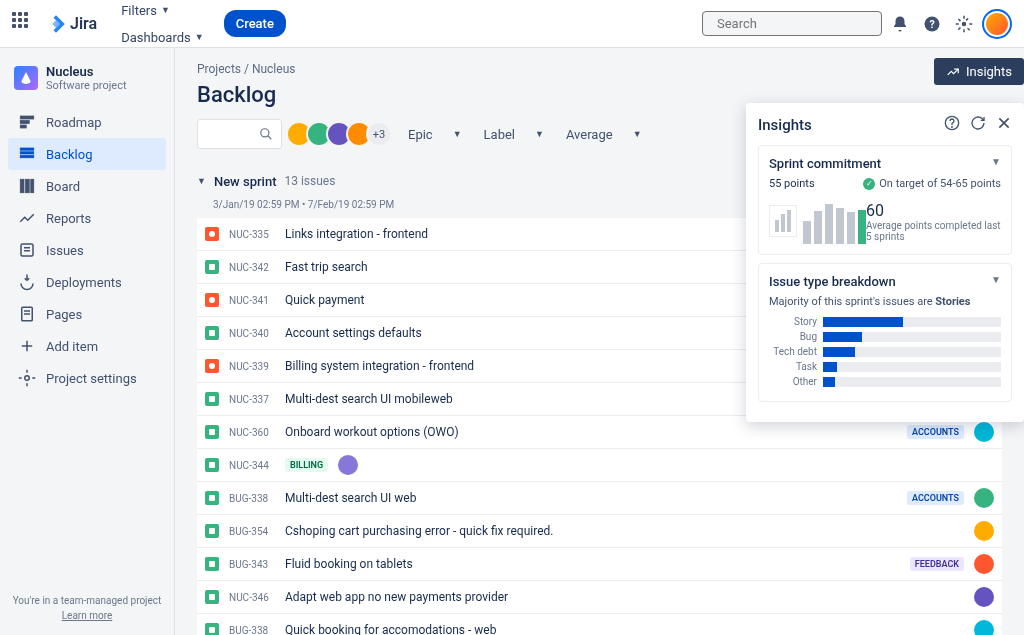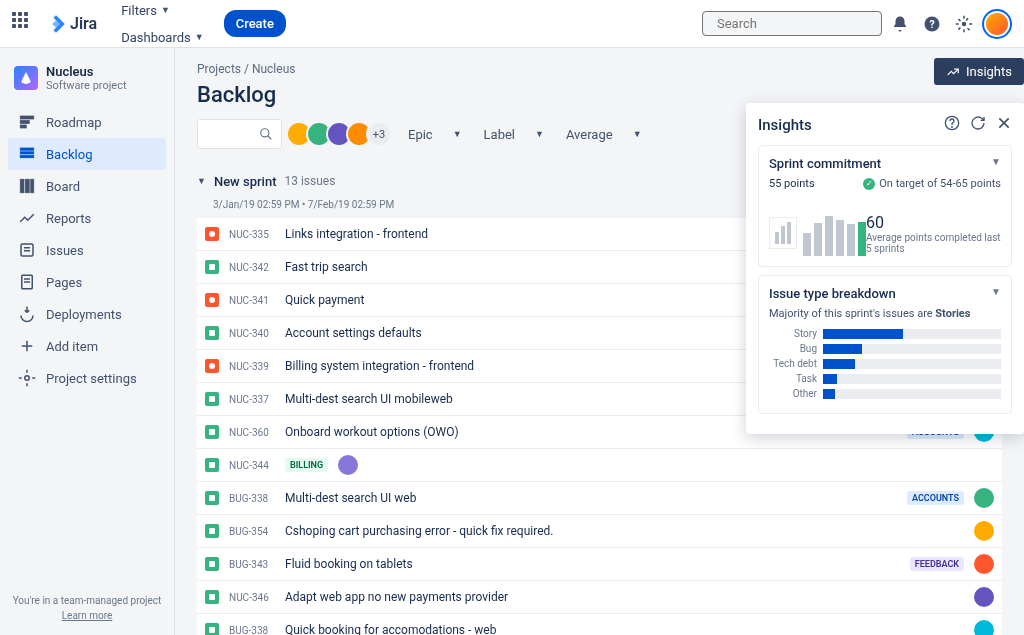--- a/index.html
+++ b/index.html
@@ -77,21 +77,21 @@
 
 
 .insights-panel { position: absolute; top: 55px; right: 0; width: 278px; background: #fff; border-radius: 4px; box-shadow: 0 4px 16px rgba(9,30,66,0.2); padding: 12px; z-index: 10; }
 .panel-head { display: flex; align-items: center; margin-bottom: 10px; }
 .panel-title { font-size: 15px; font-weight: 500; flex: 1; }
 .panel-icons { display: flex; gap: 10px; color: #42526e; }
 .panel-icons span { cursor: pointer; }
 .card { border: 1px solid #ebecf0; border-radius: 4px; padding: 10px; margin-bottom: 8px; }
 .card-head { display: flex; font-size: 13px; font-weight: 500; margin-bottom: 6px; }
 .card-head .chev2 { margin-left: auto; font-size: 10px; color: #6b778c; }
-.points-row { display: flex; align-items: center; font-size: 11px; margin-bottom: 20px; }
+.points-row { display: flex; align-items: center; font-size: 11px; margin-bottom: 8px; }
 .points { color: #172b4d; }
 .status-ok { margin-left: auto; display: flex; align-items: center; gap: 4px; color: #42526e; }
 .status-ok::before { content: "✓"; width: 12px; height: 12px; background: #36b37e; color: #fff; border-radius: 50%; font-size: 8px; display: flex; align-items: center; justify-content: center; }
 .bar-chart { display: flex; align-items: flex-end; gap: 3px; height: 46px; }
 .bar { width: 8px; background: #c1c7d0; }
 .bar.hl { background: #36b37e; }
 .chart-side { margin-left: 0; font-size: 10px; color: #6b778c; }
 .chart-side .num { font-size: 16px; color: #172b4d; display: block; }
 .chart-wrap { display: flex; align-items: center; }
 .small-chart { display:flex; border:1px solid #ebecf0; padding:4px; margin-right:6px; }
@@ -208,31 +208,31 @@
         <div class="side-item">
           <svg viewBox="0 0 24 24" stroke="currentColor" fill="currentColor">
             <rect x="4" y="4" width="16" height="16" rx="2" fill="none" stroke-width="2"></rect>
             <line x1="8" y1="9" x2="16" y2="9" stroke-width="2"></line>
             <line x1="8" y1="13" x2="16" y2="13" stroke-width="2"></line>
           </svg>
           <span>Issues</span>
         </div>
         <div class="side-item">
           <svg viewBox="0 0 24 24" stroke="currentColor" fill="currentColor">
+            <path d="M12 2v8m0 0l-3-3m3 3l3-3M4 14a8 8 0 0 0 16 0" fill="none" stroke-width="2"></path>
+          </svg>
+          <span>Deployments</span>
+        </div>
+        <div class="side-item">
+          <svg viewBox="0 0 24 24" stroke="currentColor" fill="currentColor">
             <rect x="5" y="3" width="14" height="18" rx="1" fill="none" stroke-width="2"></rect>
             <line x1="8" y1="8" x2="16" y2="8" stroke-width="2"></line>
             <line x1="8" y1="12" x2="16" y2="12" stroke-width="2"></line>
           </svg>
           <span>Pages</span>
-        </div>
-        <div class="side-item">
-          <svg viewBox="0 0 24 24" stroke="currentColor" fill="currentColor">
-            <path d="M12 2v8m0 0l-3-3m3 3l3-3M4 14a8 8 0 0 0 16 0" fill="none" stroke-width="2"></path>
-          </svg>
-          <span>Deployments</span>
         </div>
         <div class="side-item">
           <svg viewBox="0 0 24 24" stroke="currentColor" fill="currentColor">
             <line x1="12" y1="5" x2="12" y2="19" stroke-width="2"></line>
             <line x1="5" y1="12" x2="19" y2="12" stroke-width="2"></line>
           </svg>
           <span>Add item</span>
         </div>
         <div class="side-item">
           <svg viewBox="0 0 24 24" stroke="currentColor" fill="currentColor">

